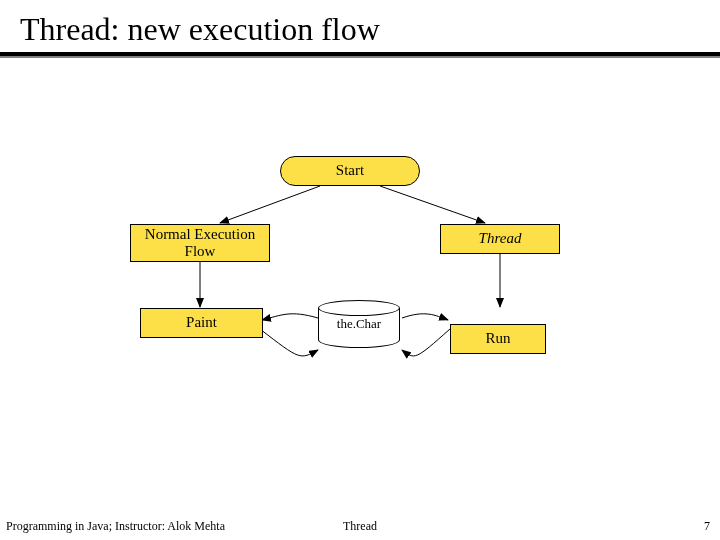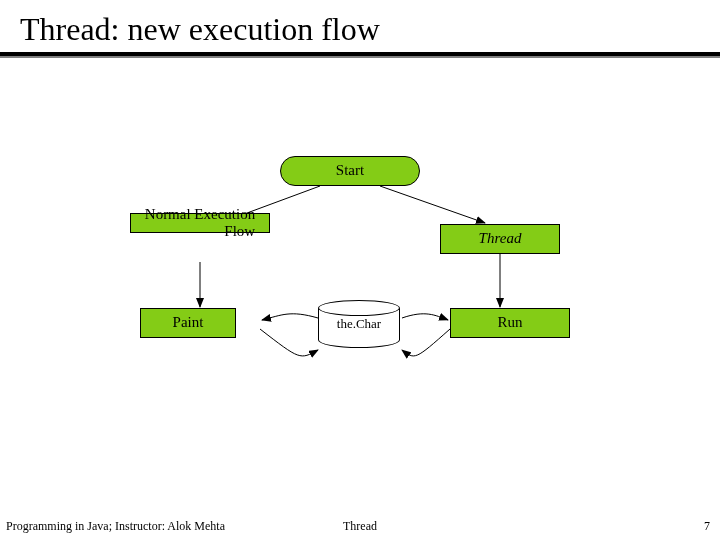--- a/index.html
+++ b/index.html
@@ -33,21 +33,21 @@
   }
   .canvas {
     position: absolute;
     left: 0; top: 60px;
     width: 720px;
     height: 440px;
   }
   .node {
     position: absolute;
     border: 1px solid #000;
-    background: #84cc16;
+    background: #fde047;
     text-align: center;
     font-size: 15px;
     line-height: 1.15;
     display: flex;
     align-items: center;
     justify-content: center;
     padding: 2px 6px;
   }
   .rounded { border-radius: 16px; }
   .rect { border-radius: 0; }
@@ -136,28 +136,28 @@
 
     <path d="M318,258 C290,250 282,255 262,260" fill="none" stroke="#000" stroke-width="1" marker-end="url(#ah)"></path>
 
     <path d="M450,269 C415,300 415,300 402,290" fill="none" stroke="#000" stroke-width="1" marker-end="url(#ah)"></path>
 
     <path d="M402,258 C425,250 435,255 448,260" fill="none" stroke="#000" stroke-width="1" marker-end="url(#ah)"></path>
   </svg>
 
   <div class="node rounded" style="left:280px; top:96px; width:140px; height:30px;">Start</div>
 
-  <div class="node rect" style="left:130px; top:153px; width:140px; height:20px; white-space:pre-line;text-align:right;">Normal Execution
+  <div class="node rect" style="left:130px; top:164px; width:140px; height:38px; white-space:pre-line;">Normal Execution
 Flow</div>
 
   <div class="node rect" style="left:440px; top:164px; width:120px; height:30px;font-style:italic;">Thread</div>
 
-  <div class="node rect" style="left:140px; top:248px; width:96px; height:30px;">Paint</div>
+  <div class="node rect" style="left:140px; top:248px; width:123px; height:30px;">Paint</div>
 
-  <div class="node rect" style="left:450px; top:248px; width:120px; height:30px;">Run</div>
+  <div class="node rect" style="left:450px; top:264px; width:96px; height:30px;">Run</div>
 
   <div class="cyl" style="left:318px; top:240px;">
     <div class="cyl-bot"></div>
     <div class="cyl-body"></div>
     <div class="cyl-top"></div>
     <div class="cyl-label">the.Char</div>
   </div>
 
 </div>
 

